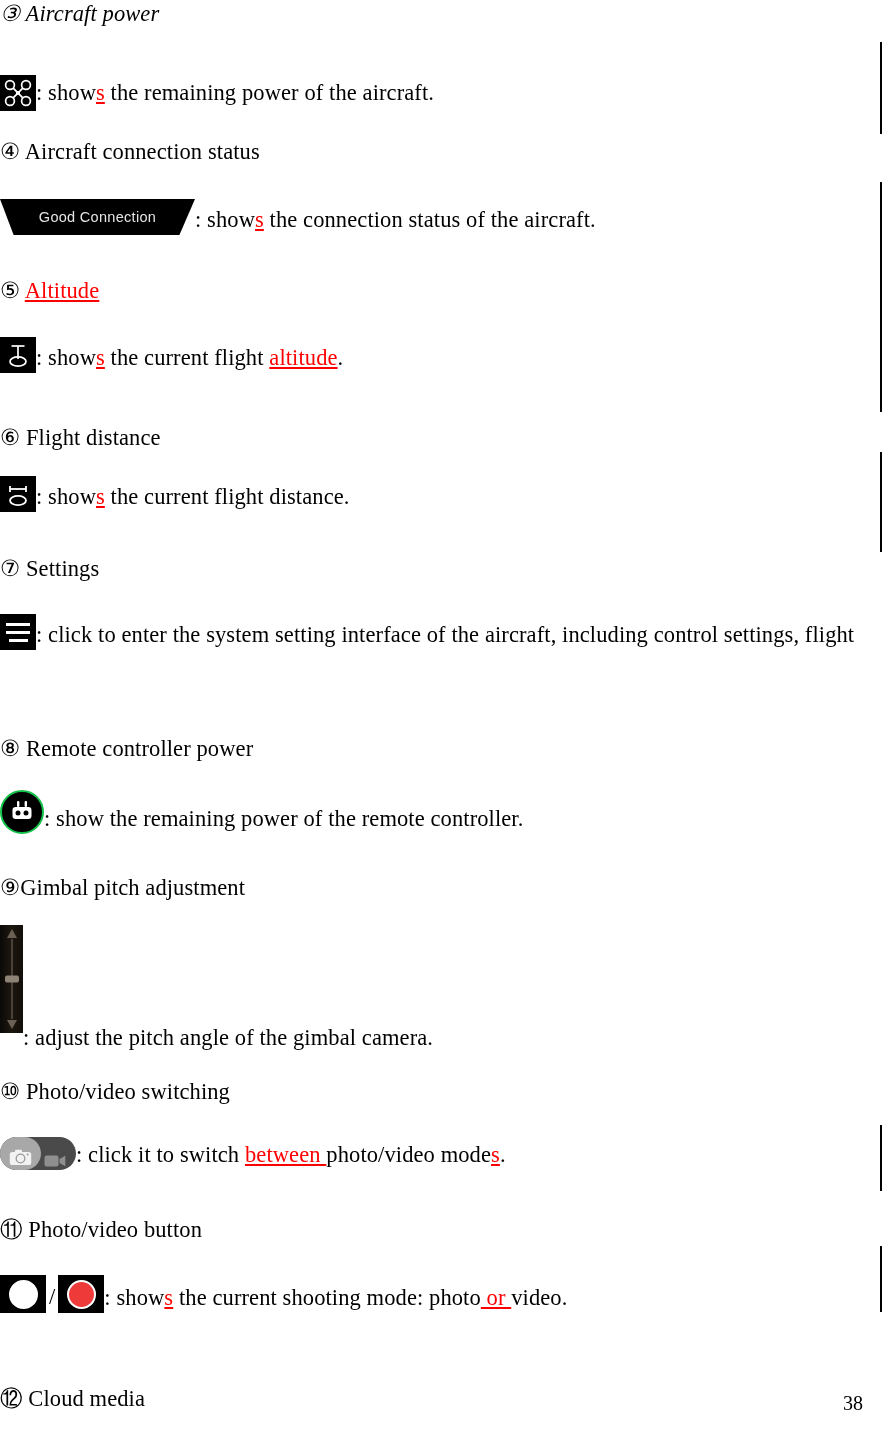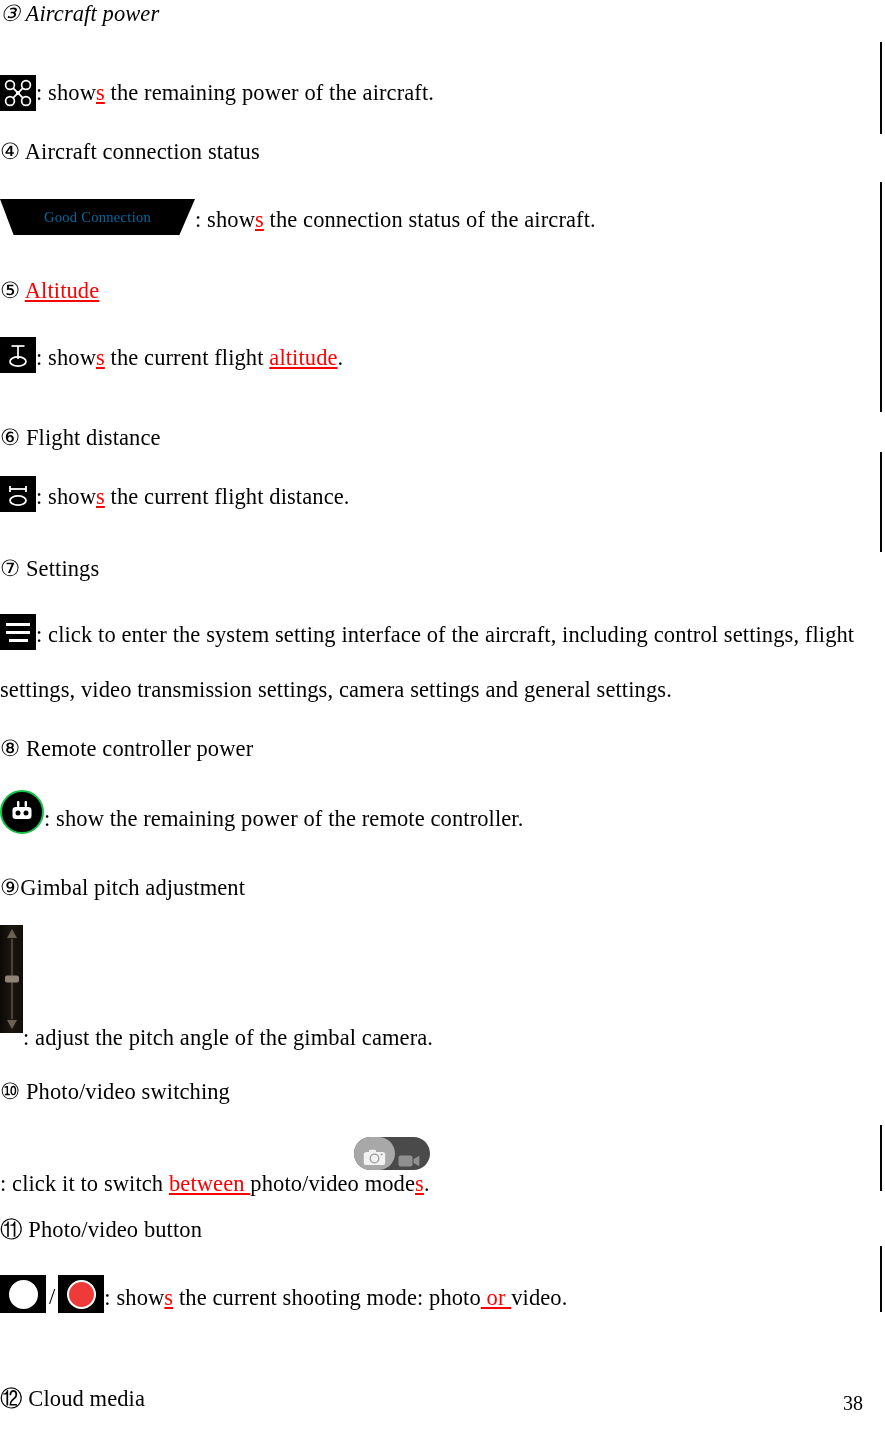--- a/index.html
+++ b/index.html
@@ -59,22 +59,22 @@
     position: relative;
     flex: 0 0 auto;
   }
   .icon-drone svg { display:block; }
 
   
   .badge-conn {
     width: 195px;
     height: 36px;
     background: #000;
-    color: #0369a1;
-    font-family: Liberation Serif, serif;
+    color: #e5e5e5;
+    font-family: Liberation Sans, sans-serif;
     font-size: 14.5px;
     letter-spacing: 0.3px;
     display: flex;
     align-items: center;
     justify-content: center;
     clip-path: polygon(0 0, 100% 0, 92% 100%, 7% 100%);
     flex: 0 0 auto;
   }
 
   
@@ -305,21 +305,20 @@
   <div class="line" style="top:555px;">⑦ Settings</div>
 
   <div class="iconline" style="top:614px;">
     <span class="icon-menu">
         <i></i>
         <i></i>
         <i></i>
       </span>
     <span class="txt">: click to enter the system setting interface of the aircraft, including control settings, flight</span>
   </div>
-  <div class="line" style="top:676px;">settings, video transmission settings, camera settings and general settings.</div>
 
   <div class="line" style="top:735px;">⑧ Remote controller power</div>
 
   <div class="iconline" style="top:790px;">
     <span class="icon-rc">
       <svg width="30" height="30" viewBox="0 0 30 30">
         <g fill="#ffffff">
           <rect x="10" y="4" width="2.4" height="6" rx="1"></rect>
           <rect x="17.6" y="4" width="2.4" height="6" rx="1"></rect>
           <rect x="5.5" y="10" width="19" height="12" rx="3.2"></rect>
@@ -337,21 +336,21 @@
     <span class="arrow-up"></span>
     <span class="track">
         <span class="handle"></span>
       </span>
     <span class="arrow-dn"></span>
   </div>
   <div class="line" style="top:1024px; left:23px;">: adjust the pitch angle of the gimbal camera.</div>
 
   <div class="line" style="top:1078px;">⑩ Photo/video switching</div>
 
-  <div class="iconline" style="top:1137px;flex-direction:column;">
+  <div class="iconline" style="top:1137px;">
     <span class="toggle-pv">
       <span class="knob"></span>
       <span class="cam-ic">
         <svg width="23" height="17" viewBox="0 0 23 17">
           <rect x="0.8" y="3" width="21.4" height="13" rx="2.6" fill="#f2f2f2"></rect>
           <rect x="6" y="0.8" width="7" height="3" rx="1" fill="#f2f2f2"></rect>
           <circle cx="11.5" cy="9.5" r="4.3" fill="none" stroke="#9a9a9a" stroke-width="1.3"></circle>
           <circle cx="18.6" cy="5.4" r="1" fill="#9a9a9a"></circle>
         </svg>
       </span>

